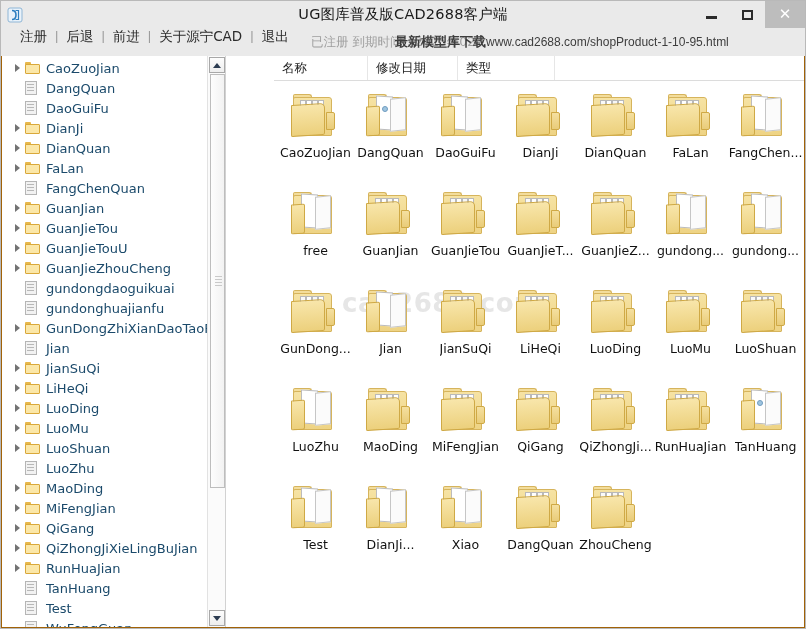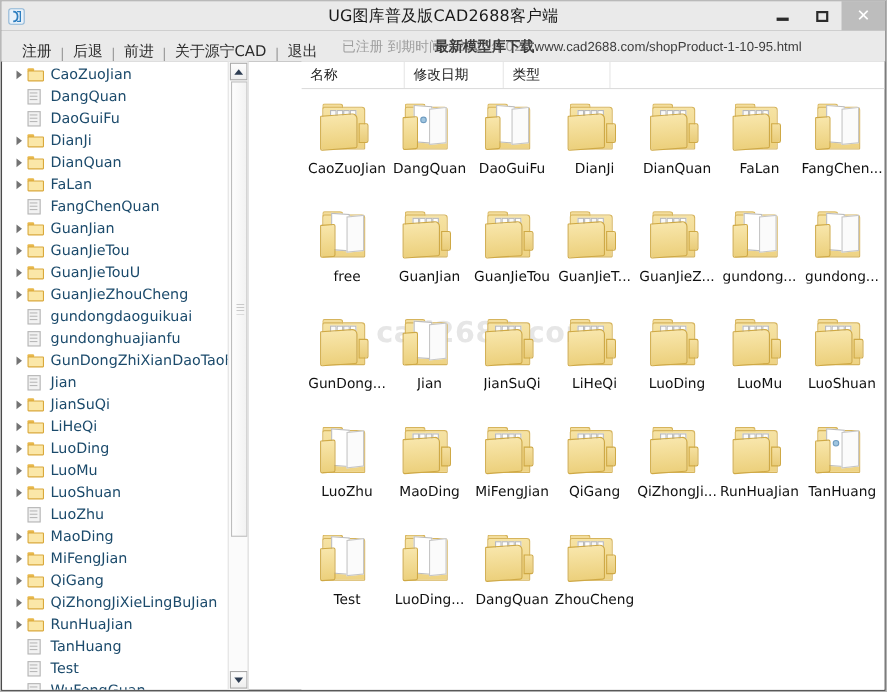--- a/index.html
+++ b/index.html
@@ -6,21 +6,21 @@
   html, body {
     width: 806px; height: 629px;
     font-family: "Liberation Sans", "DejaVu Sans", sans-serif;
     overflow: hidden;
     background: #eaeaea;
   }
 
   #app {
     position: relative;
     width: 806px; height: 629px;
-    background: #404040;
+    background: #a16207;
     border: 1px solid #b9b9b9;
     overflow: hidden;
   }
 
   
   .titlebar {
     position: relative;
     height: 27px;
     background: #eaeaea;
     display: flex; align-items: center;
@@ -61,21 +61,21 @@
   .glyph-close {
     color: #fff; font-size: 15px; line-height: 1;
     font-family: "DejaVu Sans", sans-serif;
   }
 
   
   .menubar {
     height: 28px;
     background: #eaeaea;
     display: flex;
-    align-items: flex-end;
+    align-items: flex-start;
     position: relative;
     padding-left: 12px;
   }
   .menu-item {
     font-size: 13.5px;
     color: #2b2b2b;
     font-family: "DejaVu Sans", sans-serif;
     padding: 0 7px;
     white-space: nowrap;
   }
@@ -1182,21 +1182,31 @@
             <div class="tile-label">Test</div>
           </div>
           <div class="tile">
             <div class="bigfolder empty">
               <div class="bf-tab"></div>
               <div class="bf-back"></div>
               <div class="bf-page"></div>
               <div class="bf-page2"></div>
               <div class="bf-front"></div>
             </div>
-            <div class="tile-label">LuoDing...</div>
+            <div class="tile-label">DianJi...</div>
+          </div>
+          <div class="tile">
+            <div class="bigfolder empty">
+              <div class="bf-tab"></div>
+              <div class="bf-back"></div>
+              <div class="bf-page"></div>
+              <div class="bf-page2"></div>
+              <div class="bf-front"></div>
+            </div>
+            <div class="tile-label">Xiao</div>
           </div>
           <div class="tile">
             <div class="bigfolder">
               <div class="bf-tab"></div>
               <div class="bf-back"></div>
               <div class="bf-docs">
                 <div class="d"></div>
                 <div class="d"></div>
                 <div class="d"></div>
                 <div class="d"></div>

